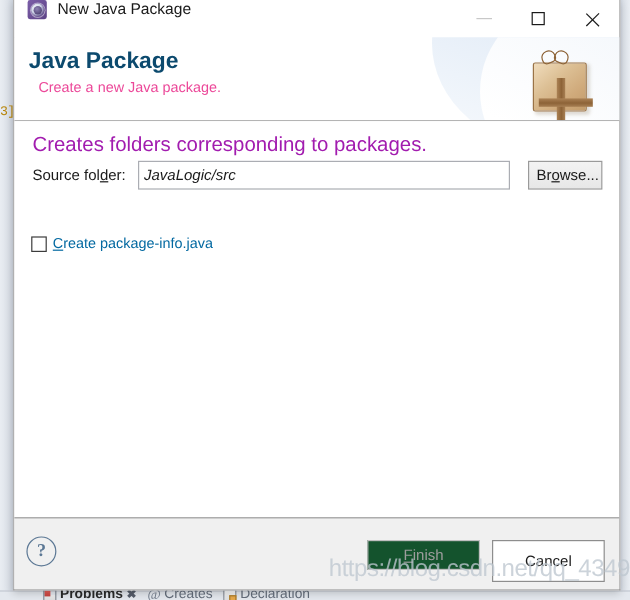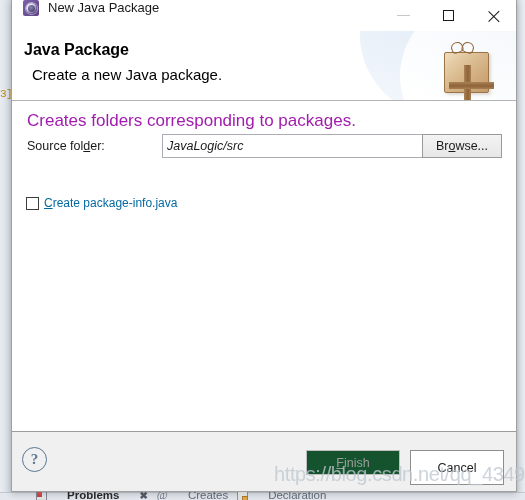--- a/index.html
+++ b/index.html
@@ -57,21 +57,21 @@
     align-items: center;
     gap: 9px;
     font-size: 11.5px;
     color: #5a6472;
     white-space: nowrap;
     opacity: 0.92;
   }
   .bg-tab {
     display: flex;
     align-items: center;
-    gap: 20px;
+    gap: 3px;
   }
   .bg-tab.active { color: #1a1a1a; font-weight: bold; }
   .bg-tab-ico {
     display: inline-block;
     width: 11px; height: 11px;
     position: relative;
     top: 1px;
   }
   .ico-problems {
     background:
@@ -226,30 +226,30 @@
     top: -30px;
     width: 150px;
     height: 150px;
     border-radius: 50%;
     background: linear-gradient(210deg, #f2f6fb 0%, #ffffff 75%);
   }
   .banner-title {
     position: absolute;
     left: 12px;
     top: 10px;
-    font-size: 16px;
+    font-size: 19px;
     font-weight: bold;
-    color: #000000;
+    color: #0c4a6e;
   }
   .banner-sub {
     position: absolute;
     left: 20px;
     top: 35px;
-    font-size: 15px;
-    color: #000000;
+    font-size: 12px;
+    color: #ec4899;
   }
   .banner-image {
     position: absolute;
     right: 22px;
     top: 9px;
     width: 54px;
     height: 54px;
   }
   
   .gift {
@@ -302,21 +302,21 @@
     color: #a21caf;
   }
   .row {
     position: absolute;
     left: 15px;
     right: 14px;
     height: 24px;
     display: flex;
     align-items: center;
   }
-  .row-src { top: 33px; gap: 47px; }
+  .row-src { top: 33px; }
   .row-name { top: 63px; }
   .field-label {
     font-size: 12.5px;
     color: #1a1a1a;
     width: 88px;
     flex: 0 0 88px;
     white-space: nowrap;
   }
   .u { text-decoration: underline; }
   .textfield {
@@ -343,21 +343,21 @@
     font-size: 12.5px;
     color: #1a1a1a;
     background: linear-gradient(#f3f3f3, #e7e7e7);
     border: 1px solid #9a9a9a;
     box-sizing: border-box;
     cursor: default;
   }
   .btn-browse {
     position: absolute;
     right: 0;
-    width: 80px;
+    width: 62px;
     height: 24px;
   }
   .checkrow {
     position: absolute;
     left: 14px;
     top: 95px;
     display: flex;
     align-items: center;
   }
   .checkbox {

